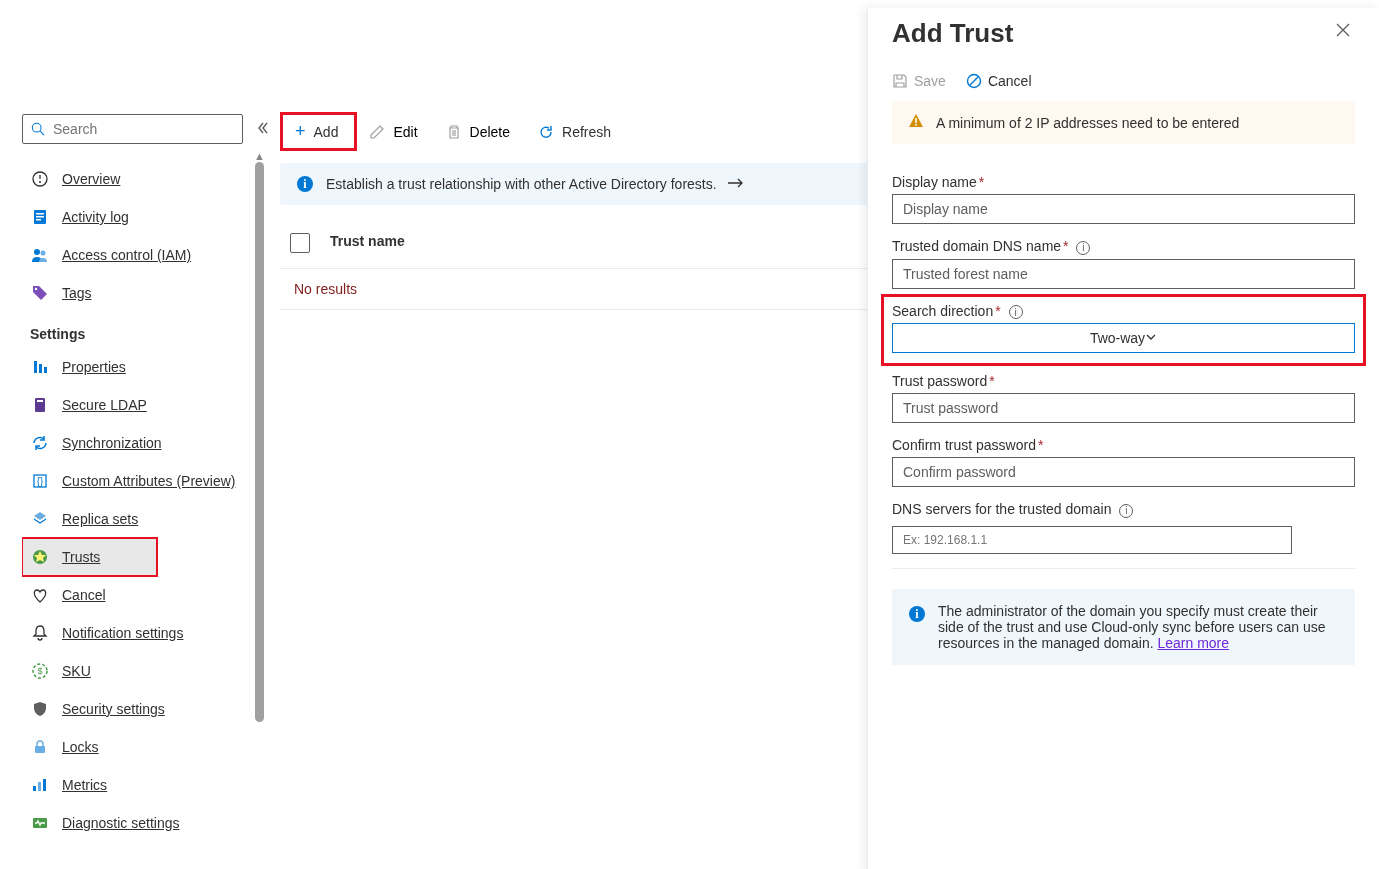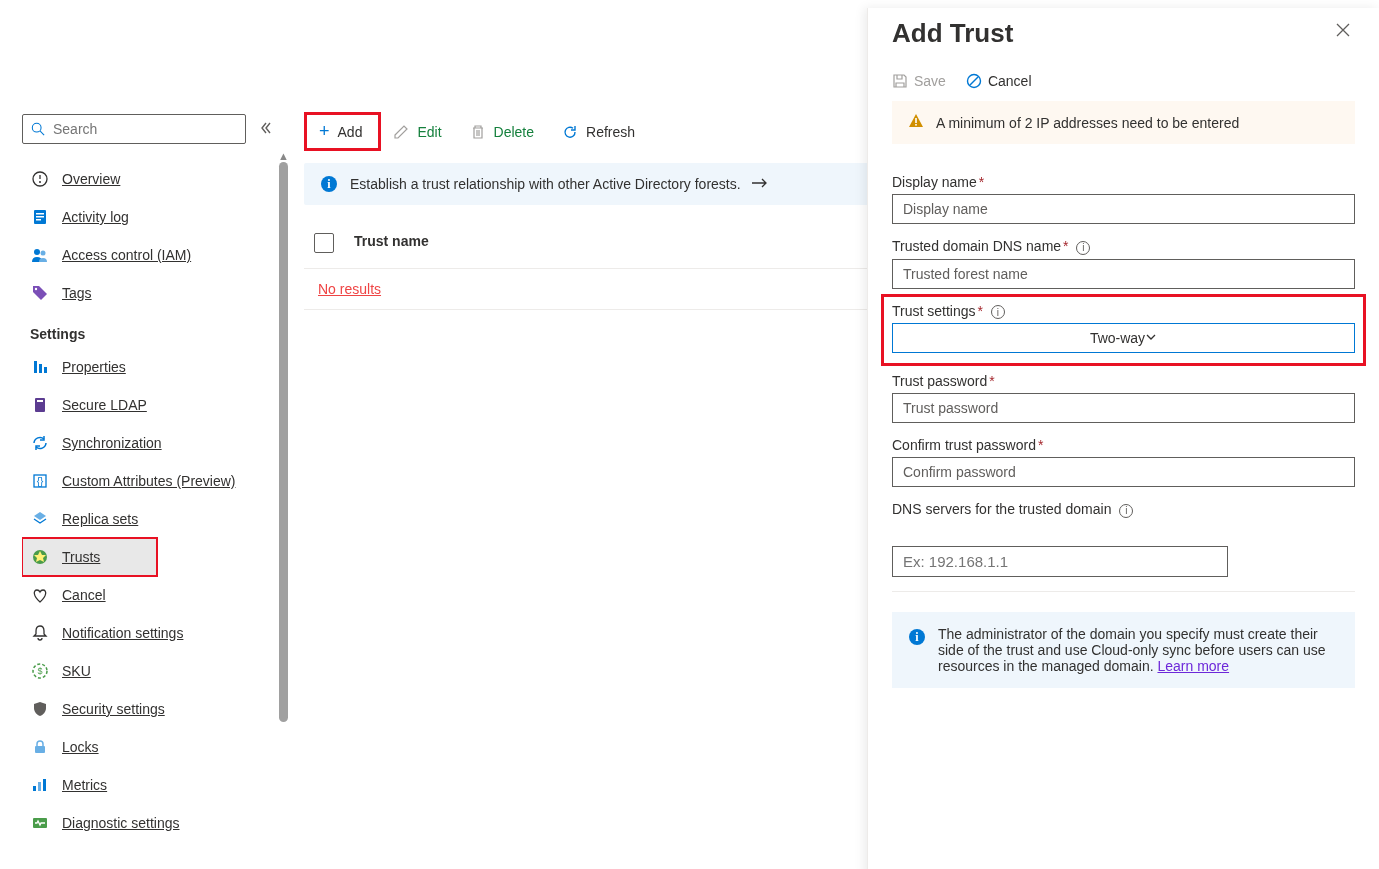--- a/index.html
+++ b/index.html
@@ -1,20 +1,20 @@
 <!DOCTYPE html>
 <html><head>
 <meta charset="utf-8">
 <style>
 * { box-sizing: border-box; margin: 0; padding: 0; }
 body { font-family: 'Segoe UI', -apple-system, sans-serif; font-size: 14px; color: #323130; background: #fff; overflow: hidden; }
 .app { display: flex; height: 869px; width: 1379px; position: relative; }
 
 
-.sidebar { width: 288px; padding: 0 0 0 22px; display: flex; flex-direction: column; position: relative; }
+.sidebar { width: 264px; padding: 0 0 0 22px; display: flex; flex-direction: column; position: relative; }
 .search-row { display: flex; align-items: center; padding: 6px 0; margin-top: 108px; margin-right: 12px; }
 .search-box { flex: 1; display: flex; align-items: center; border: 1px solid #605e5c; border-radius: 2px; padding: 6px 8px; }
 .search-box svg { margin-right: 8px; }
 .search-box input { border: none; outline: none; font-size: 14px; flex: 1; background: transparent; }
 .collapse-btn { margin-left: 10px; color: #605e5c; cursor: pointer; padding: 4px; }
 
 .nav-list { margin-top: 10px; overflow-y: auto; position: relative; }
 .nav-item { display: flex; align-items: center; padding: 9px 8px; cursor: pointer; font-size: 14px; color: #323130; position: relative; text-decoration: underline; }
 .nav-item.active { background: #e8e8e8; }
 .nav-item .icon { width: 20px; height: 20px; margin-right: 12px; display: inline-flex; align-items: center; justify-content: center; flex-shrink: 0; }
@@ -22,36 +22,36 @@
 
 .highlight-red { outline: 2px solid #e81123; outline-offset: -1px; }
 
 .scroll-thumb { position: absolute; right: 0; top: 162px; width: 9px; height: 560px; background: #a0a0a0; border-radius: 5px; }
 .scroll-up { position: absolute; right: -1px; top: 150px; color: #888; font-size: 11px;}
 
 
 .main { flex: 1; padding: 108px 16px 0 16px; position: relative; }
 .toolbar { display: flex; align-items: center; padding: 4px 0 12px; }
 .tool-btn { display: inline-flex; align-items: center; padding: 6px 12px; cursor: pointer; color: #323130; margin-right: 4px; }
-.tool-btn.disabled { color: #15803d; cursor: default; }
+.tool-btn.disabled { color: #000000; cursor: default; }
 .tool-btn svg, .tool-btn .ticon { margin-right: 8px; }
 .tool-btn.add-btn { color: #323130; }
 .tool-btn.add-btn .ticon { color: #0078d4; font-size: 18px; font-weight: 400; }
 .highlight-red-box { border: 3px solid #e81123; display: inline-flex; }
 
 .info-bar { background: #eff6fc; padding: 12px 16px; display: flex; align-items: center; border-radius: 2px; margin-bottom: 16px; }
 .info-bar .iicon { color: #0078d4; margin-right: 12px; display: inline-flex; }
 .info-bar .arrow { margin-left: 10px; color: #323130; }
 
 .table-header { display: flex; padding: 12px 10px; font-weight: 600; border-bottom: 1px solid #edebe9; }
 .th-check { width: 40px; }
 .th-name { flex: 1.2; }
 .th-dns { flex: 1; }
 .checkbox { width: 20px; height: 20px; border: 1px solid #605e5c; border-radius: 2px; display: inline-block; }
-.no-results { padding: 12px 14px; color: #ef4444; border-bottom: 1px solid #edebe9; text-decoration: underline; }
+.no-results { padding: 12px 14px; color: #7f1d1d; border-bottom: 1px solid #edebe9; }
 
 
 .panel { position: absolute; right: 0; top: 8px; width: 512px; height: 100%; background: #fff; border-left: 1px solid #edebe9; box-shadow: -3px 0 10px rgba(0,0,0,0.08); padding: 10px 24px; overflow-y: auto; }
 .panel-header { display: flex; justify-content: space-between; align-items: flex-start; margin-bottom: 24px; }
 .panel-title { font-size: 26px; font-weight: 600; }
 .close-x { cursor: pointer; color: #605e5c; padding: 4px; }
 
 .panel-toolbar { display: flex; align-items: center; margin-bottom: 12px; }
 .p-btn { display: inline-flex; align-items: center; margin-right: 20px; cursor: pointer; text-align: center; }
 .p-btn.disabled { color: #a19f9d; cursor: default; }
@@ -62,21 +62,21 @@
 
 .form-label { display: block; margin-bottom: 4px; font-size: 14px; }
 .req { color: #a4262c; margin-left: 2px; }
 .info-i { display: inline-flex; width: 14px; height: 14px; border: 1px solid #605e5c; border-radius: 50%; font-size: 10px; align-items: center; justify-content: center; margin-left: 4px; color: #605e5c; cursor: pointer; }
 .form-input { width: 100%; padding: 6px 10px; border: 1px solid #605e5c; font-size: 14px; margin-bottom: 14px; outline: none; }
 .form-input::placeholder { color: #605e5c; }
 .form-select { width: 100%; padding: 6px 10px; border: 1px solid #605e5c; font-size: 14px; margin-bottom: 14px; appearance: none; background: #fff; position: relative; cursor: pointer; display: flex; justify-content: center; align-items: center; }
 .form-select.active { border-color: #0078d4; }
 .field-group.hl { outline: 3px solid #e81123; padding: 6px 8px; margin: -6px -8px 8px; }
 
-.dns-input { width: 336px; padding: 6px 10px; border: 1px solid #605e5c; font-size: 15px; margin-top: 24px; }
+.dns-input { width: 400px; padding: 6px 10px; border: 1px solid #605e5c; font-size: 12px; margin-top: 4px; }
 .dns-section { border-bottom: 1px solid #edebe9; padding-bottom: 14px; margin-bottom: 20px; }
 
 .note-box { background: #eff6fc; padding: 14px 16px; display: flex; align-items: flex-start; }
 .note-box .nicon { color: #0078d4; margin-right: 12px; flex-shrink: 0; margin-top: 2px; }
 .note-box a { color: #6d28d9; text-decoration: underline; }
 </style>
 </head>
 <body>
 
 <div class="app">
@@ -350,21 +350,21 @@
       <span>A minimum of 2 IP addresses need to be entered</span>
     </div>
 
     <label class="form-label"><span>Display name</span><span class="req">*</span></label>
     <input class="form-input" placeholder="Display name" style="">
 
     <label class="form-label"><span>Trusted domain DNS name</span><span class="req">*</span> <span class="info-i">i</span></label>
     <input class="form-input" placeholder="Trusted forest name" style="">
 
     <div class="field-group hl">
-      <label class="form-label"><span>Trust settings</span><span class="req">*</span> <span class="info-i">i</span></label>
+      <label class="form-label"><span>Search direction</span><span class="req">*</span> <span class="info-i">i</span></label>
       <div class="form-select active" style="margin-bottom:4px;">
         <span>Two-way</span>
         <span><svg width="12" height="12" viewBox="0 0 12 12">
               <path d="M2 4 l4 4 l4 -4" fill="none" stroke="#323130" stroke-width="1.3"></path>
             </svg></span>
       </div>
     </div>
 
     <label class="form-label" style="margin-top:10px;"><span>Trust password</span><span class="req">*</span></label>
     <input class="form-input" type="password" placeholder="Trust password" style="">

